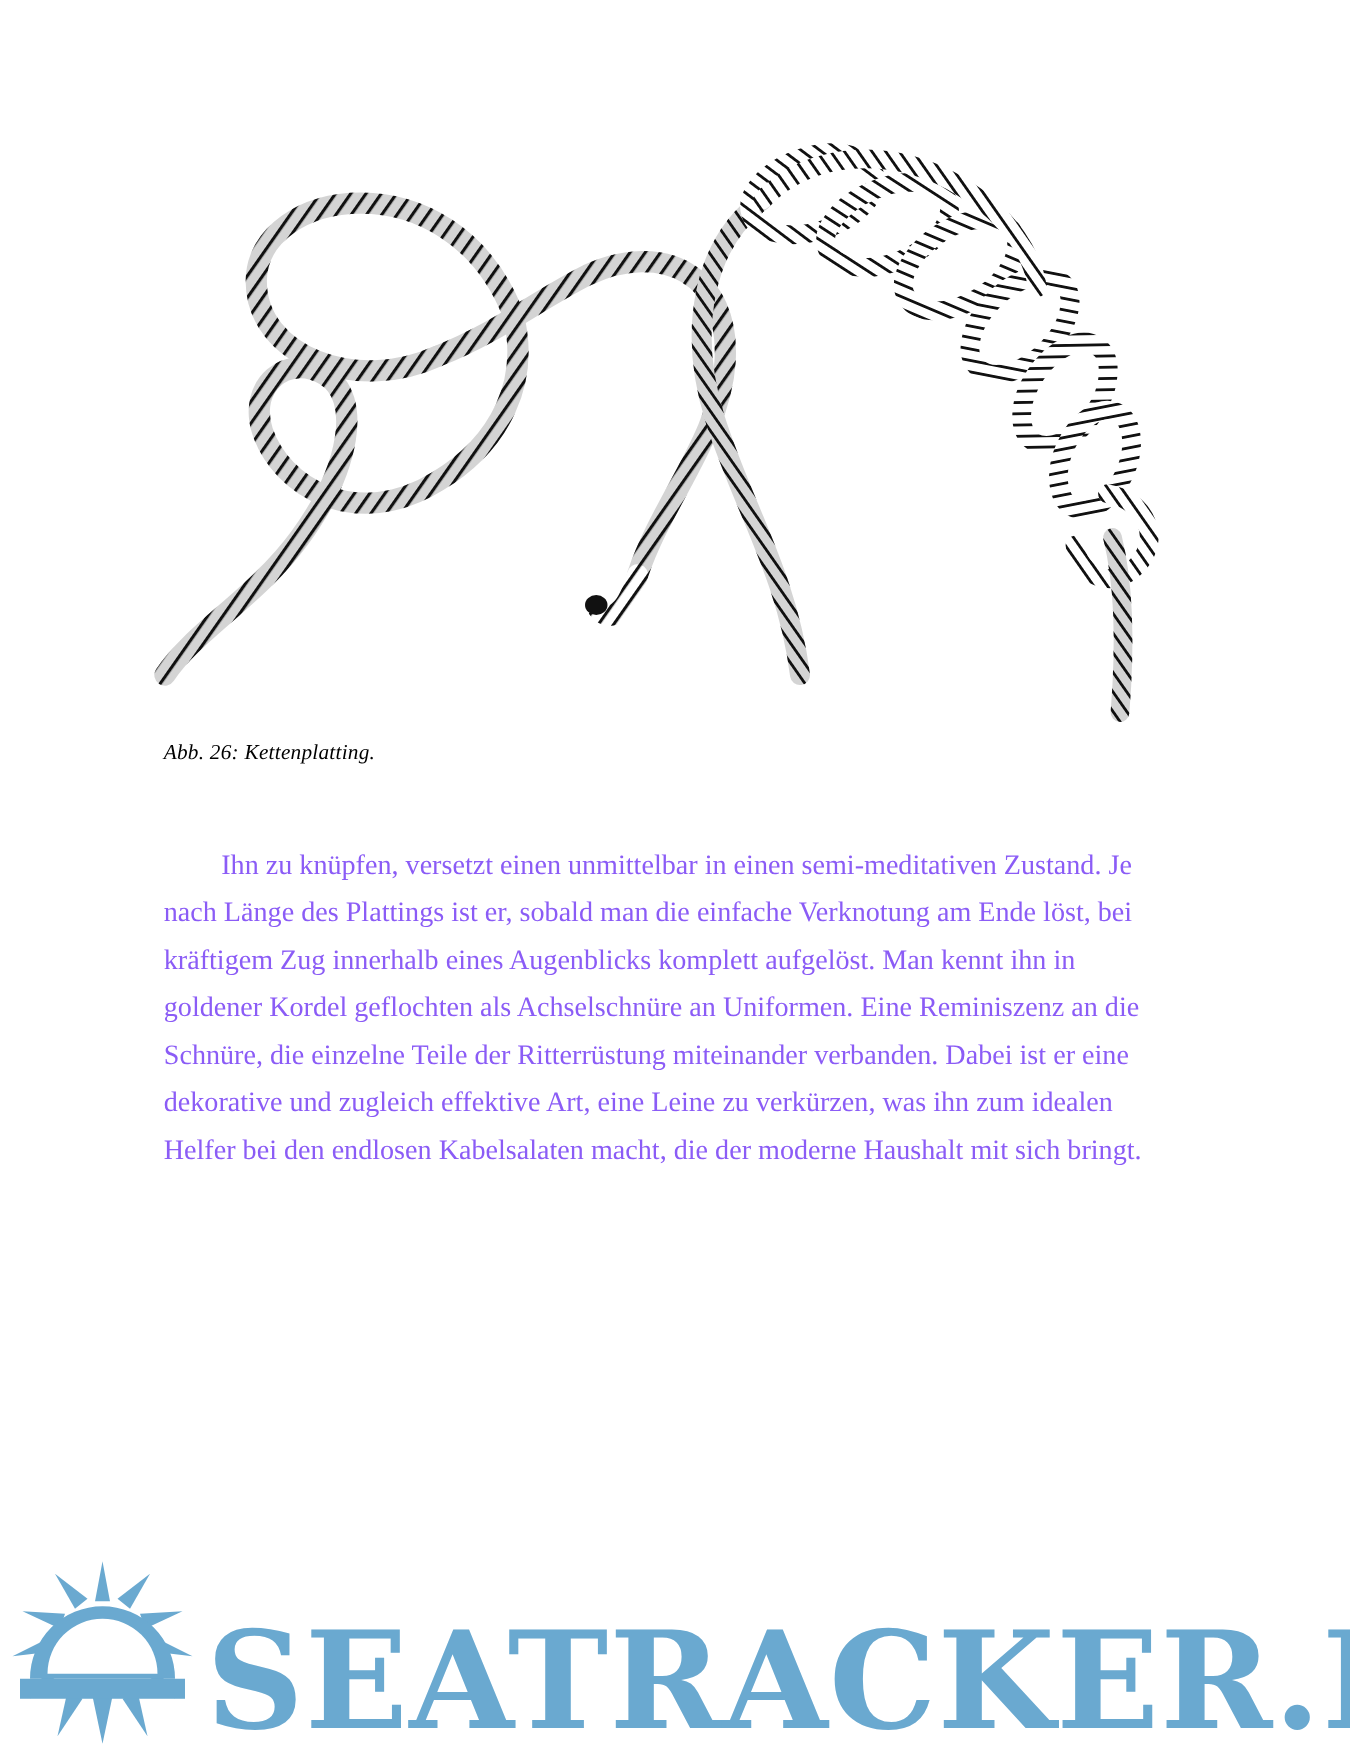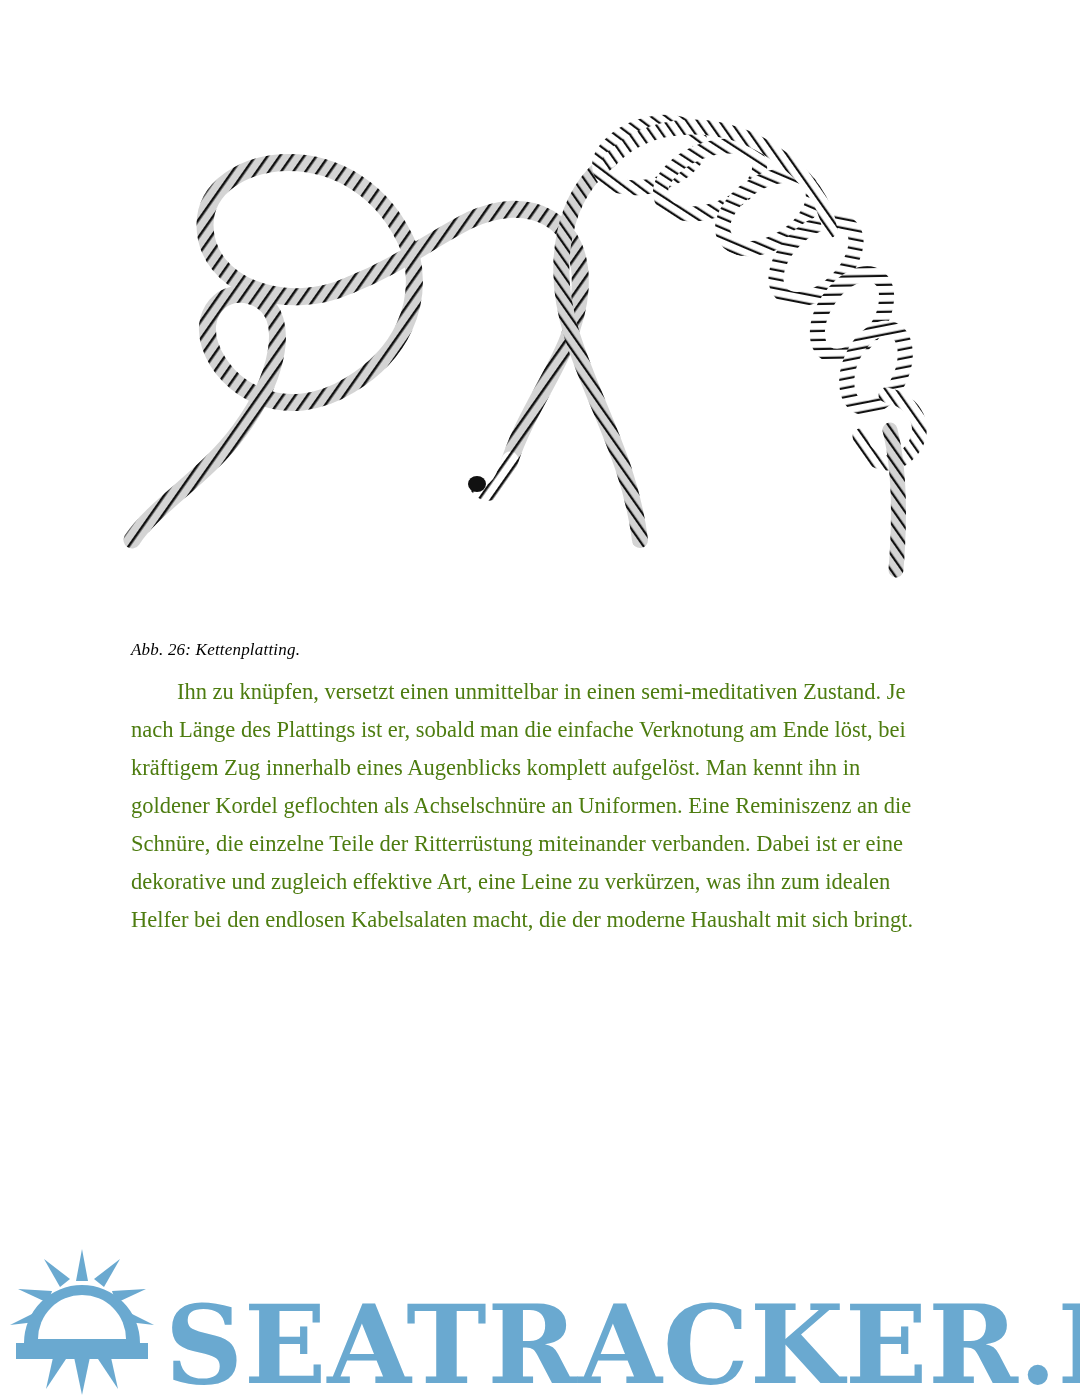--- a/index.html
+++ b/index.html
@@ -38,35 +38,34 @@
   
   .caption {
     position: absolute;
     left: 131px;
     top: 592px;
     font-size: 17px;
     font-style: italic;
     font-family: "Liberation Serif", serif;
     color: #000;
     letter-spacing: 0.2px;
-    margin-top: 48px;
   }
 
   
   .body-text {
     position: absolute;
     left: 131px;
     top: 650px;
     width: 790px;
     font-size: 22.5px;
     line-height: 38px;
     text-align: left;
     text-indent: 46px;
     font-family: "Liberation Serif", serif;
-    color: #4d7c0f;
+    color: #8b5cf6;
   }
 
   
   .watermark {
     position: absolute;
     left: 0;
     bottom: 0;
     width: 1080px;
     height: 150px;
   }

